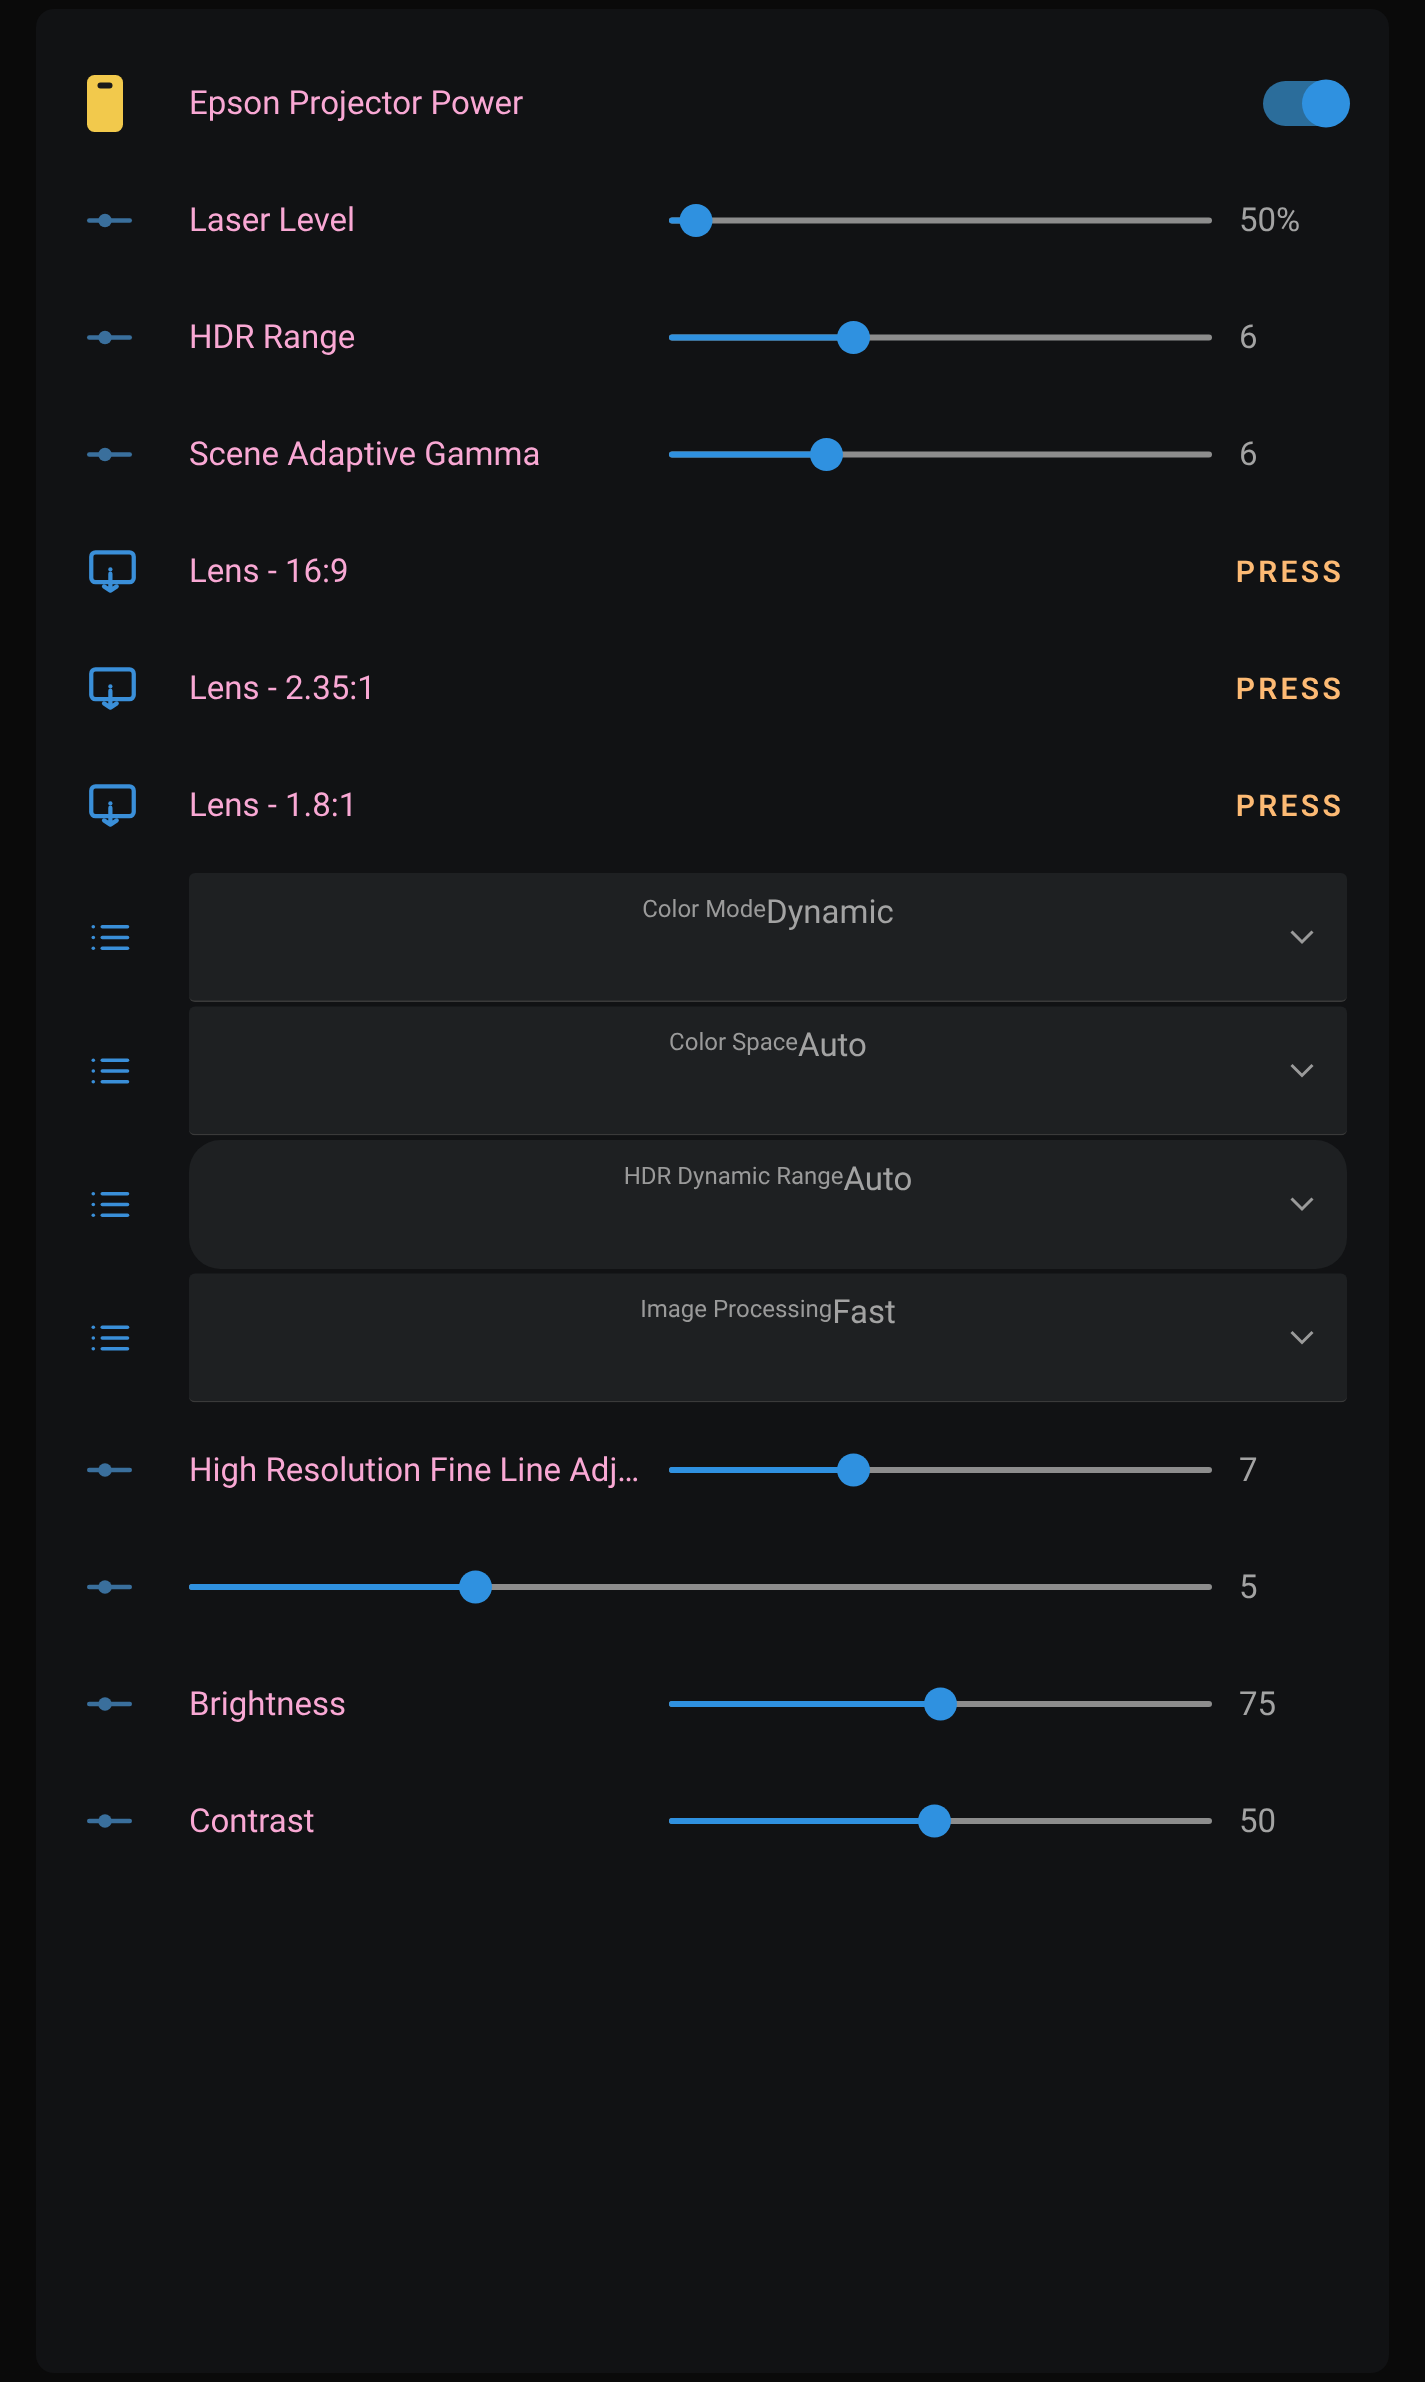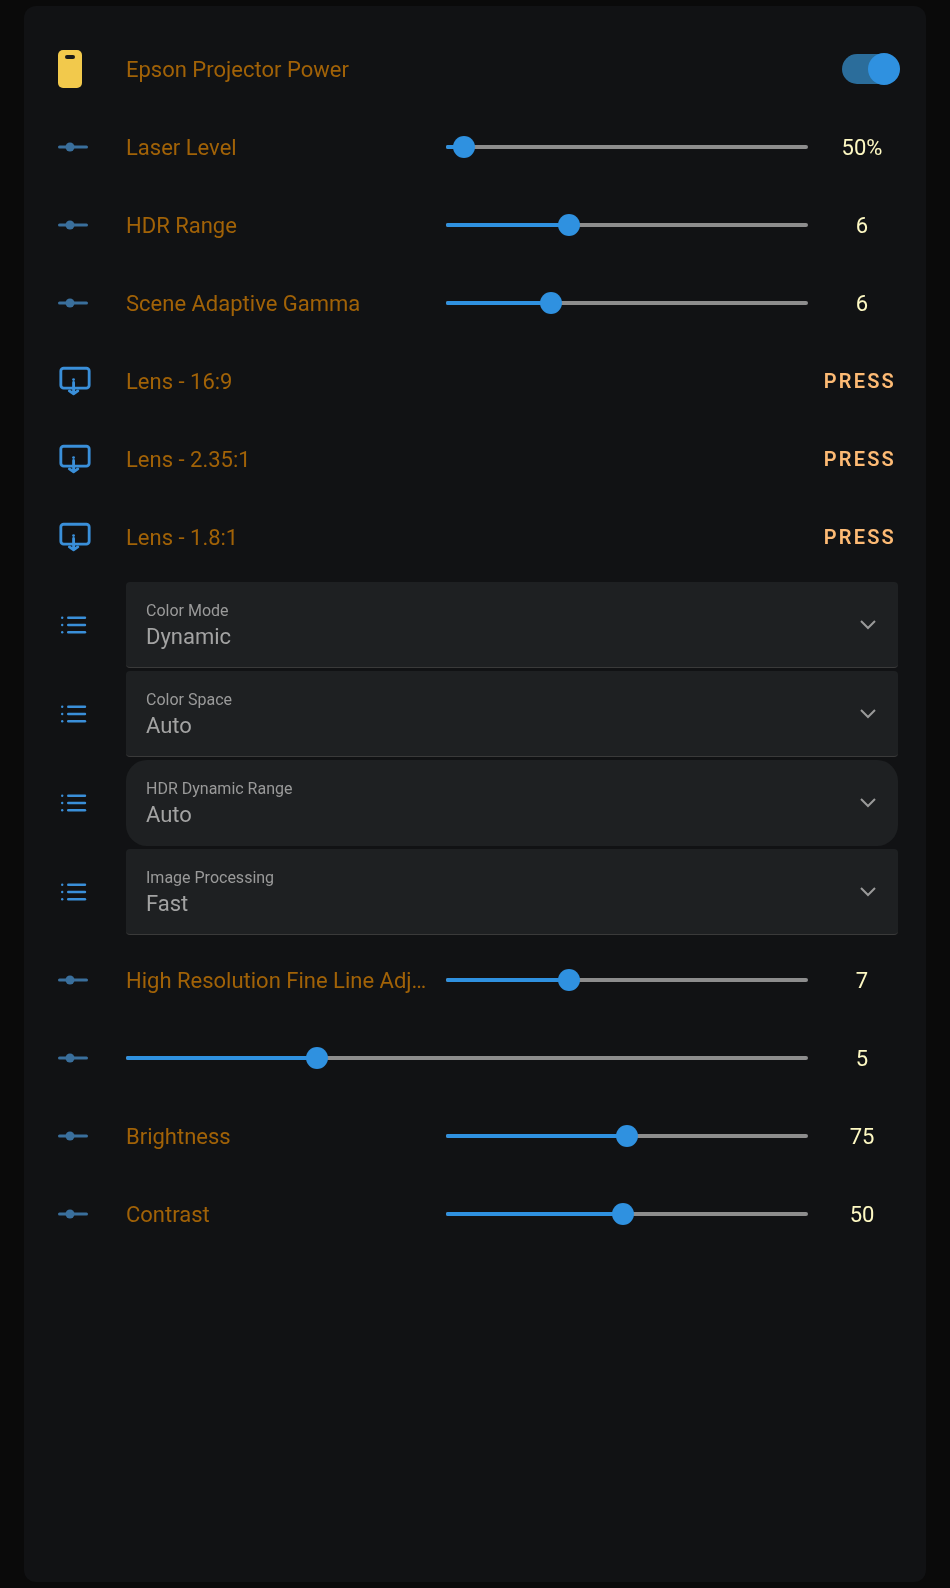--- a/index.html
+++ b/index.html
@@ -36,37 +36,37 @@
   .icon-col {
     width: 74px;
     display: flex;
     align-items: center;
     justify-content: flex-start;
     padding-left: 6px;
   }
   .label-col {
     flex: 0 0 320px;
     font-size: 22px;
-    color: #a16207;
+    color: #f9a8d4;
     white-space: nowrap;
     overflow: hidden;
     text-overflow: ellipsis;
     padding-right: 12px;
   }
   .slider-col {
     flex: 1;
     display: flex;
     align-items: center;
     padding-right: 18px;
   }
   .value-col {
     flex: 0 0 72px;
-    text-align: center;
+    text-align: left;
     font-size: 22px;
-    color: #fef9c3;
+    color: #a3a3a3;
   }
   .action-col {
     flex: 1;
     text-align: right;
     font-size: 20px;
     font-weight: 600;
     letter-spacing: 2.2px;
     color: #fdba74;
     padding-right: 2px;
   }
@@ -172,21 +172,21 @@
     margin-bottom: 3px;
   }
   .dropdown-box {
     flex: 1;
     background: #1e2022;
     border-radius: 4px;
     padding: 14px 20px 14px 20px;
     position: relative;
     border-bottom: 1px solid #3a3a3a;
     display: flex;
-    flex-direction: column;
+    flex-direction: row;
     justify-content: center;
     min-height: 86px;
   }
   .dropdown-box.no-underline { border-bottom: none; border-radius: 21px; }
   .dropdown-label {
     font-size: 16px;
     color: #9a9a9a;
     margin-bottom: 4px;
   }
   .dropdown-value {

